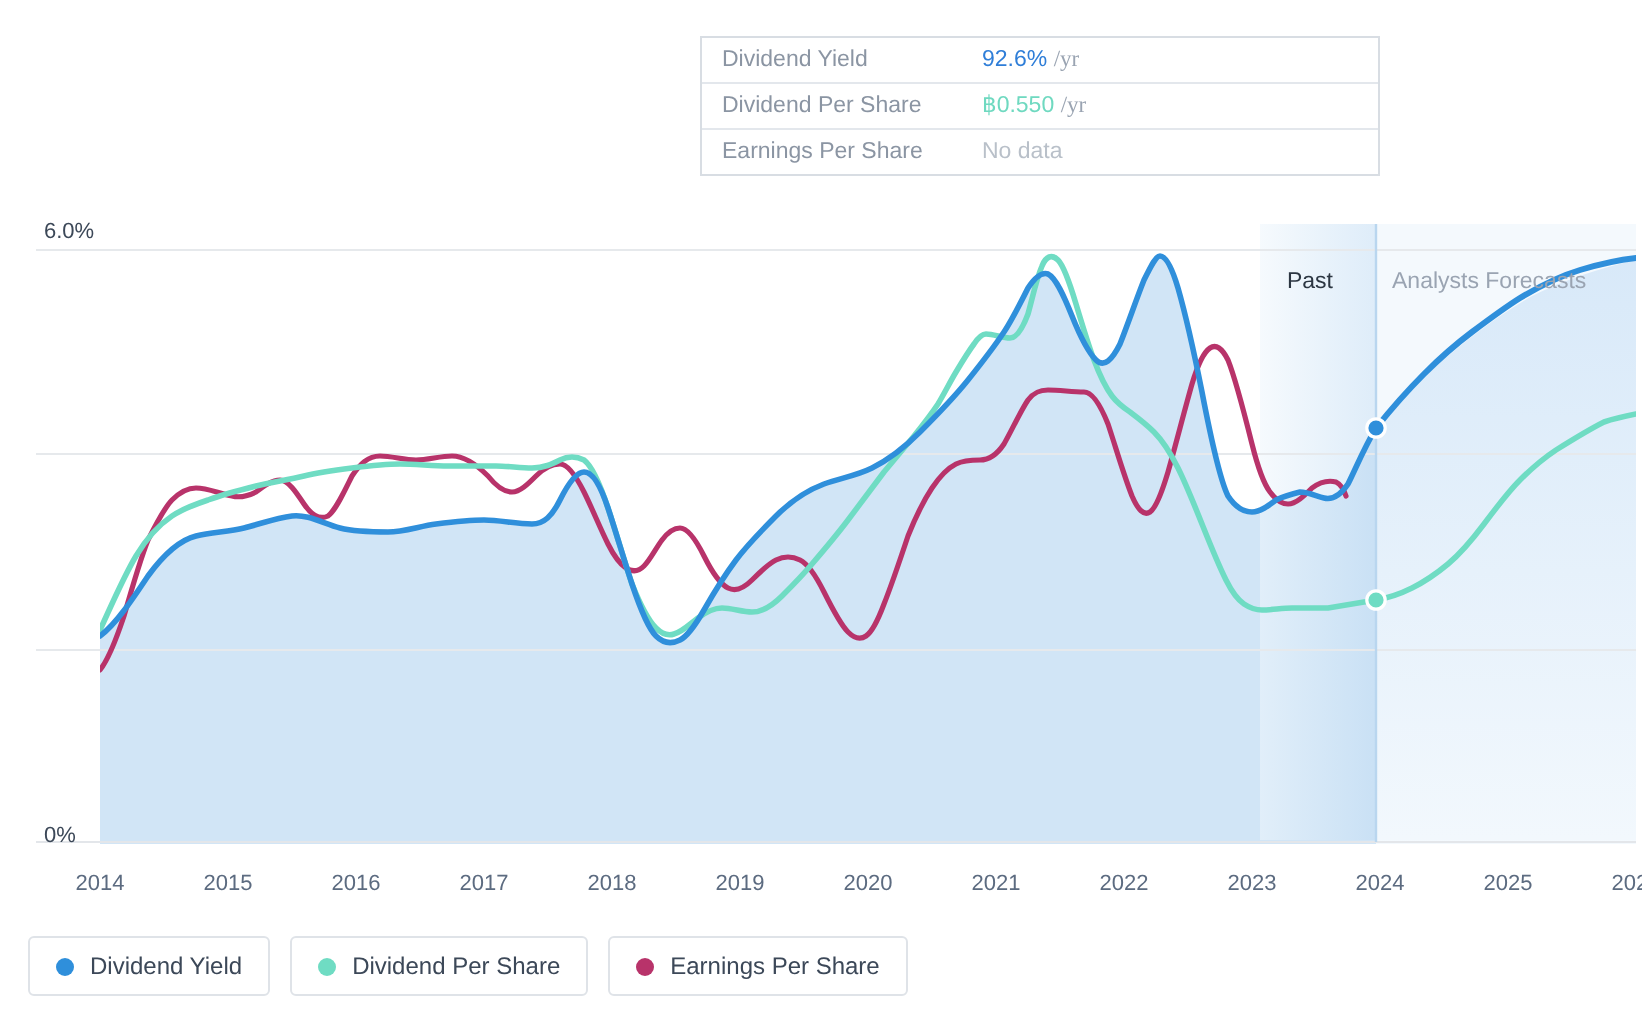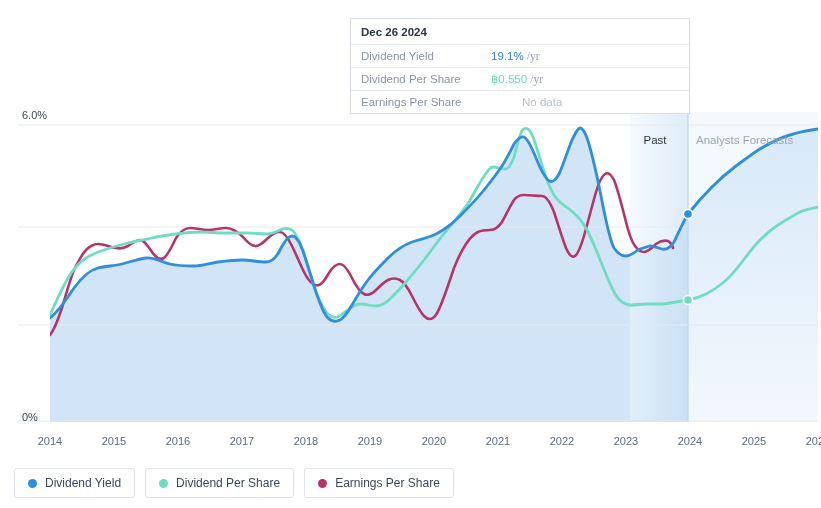--- a/index.html
+++ b/index.html
@@ -76,21 +76,21 @@
     color: #8b95a3;
     flex: 0 0 130px;
   }
   .tt-val {
     color: #8b95a3;
   }
   .tt-val .num { font-weight: normal; }
   .tt-val .unit { color: #9aa4b2; font-family: Liberation Serif, serif; }
   .tt-yield .num { color: #2f7ed8; }
   .tt-dps .num { color: #6fd9c0; }
-  .tt-eps .num { color: #b9c0c9; margin-left: 31px; }
+  .tt-eps .num { color: #b9c0c9; }
 
   
   .legend {
     position: absolute;
     left: 14px;
     top: 468px;
     display: flex;
     gap: 10px;
   }
   .legend-item {
@@ -394,25 +394,24 @@
       <text class="axis-label" x="498" y="445" text-anchor="middle">2021</text>
       <text class="axis-label" x="562" y="445" text-anchor="middle">2022</text>
       <text class="axis-label" x="626" y="445" text-anchor="middle">2023</text>
       <text class="axis-label" x="690" y="445" text-anchor="middle">2024</text>
       <text class="axis-label" x="754" y="445" text-anchor="middle">2025</text>
       <text class="axis-label" x="818" y="445" text-anchor="middle">2026</text>
     </g>
   </svg>
 
   <div class="tooltip">
-    <div class="tt-title">Dec 26 2024</div>
 
     <div class="tt-row">
       <span class="tt-key">Dividend Yield</span>
-      <span class="tt-val tt-yield"><span class="num">19.1%</span> <span class="unit">/yr</span></span>
+      <span class="tt-val tt-yield"><span class="num">92.6%</span> <span class="unit">/yr</span></span>
     </div>
 
     <div class="tt-row">
       <span class="tt-key">Dividend Per Share</span>
       <span class="tt-val tt-dps"><span class="num">฿0.550</span> <span class="unit">/yr</span></span>
     </div>
 
     <div class="tt-row">
       <span class="tt-key">Earnings Per Share</span>
       <span class="tt-val tt-eps"><span class="num">No data</span></span>

